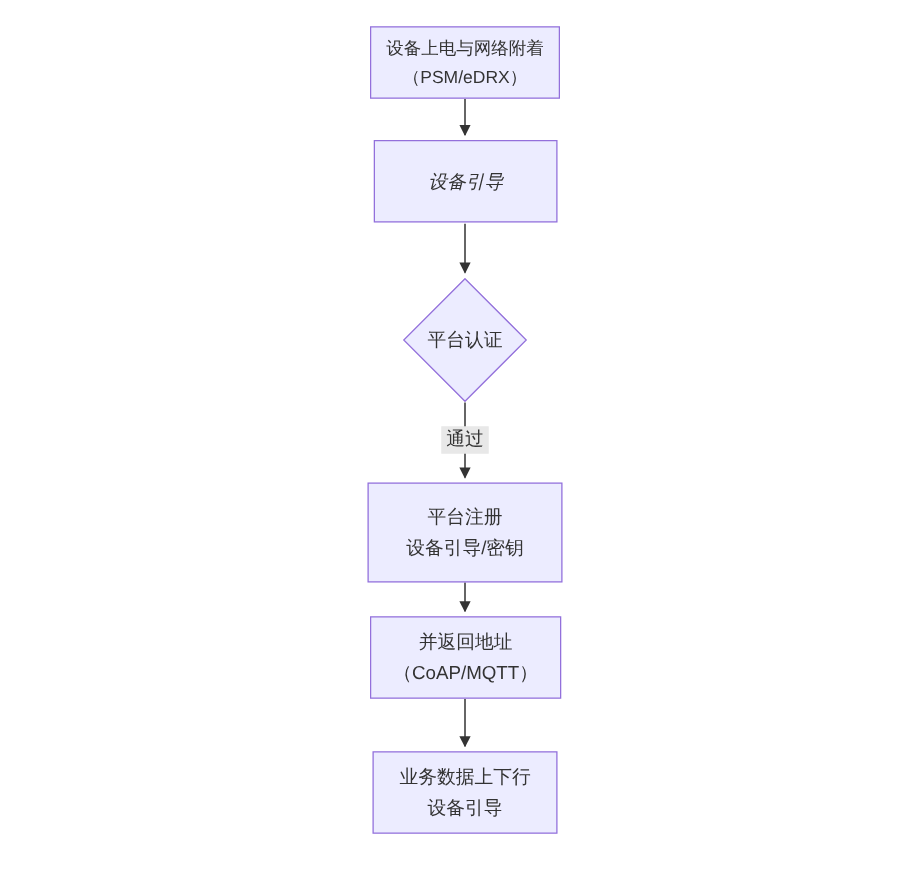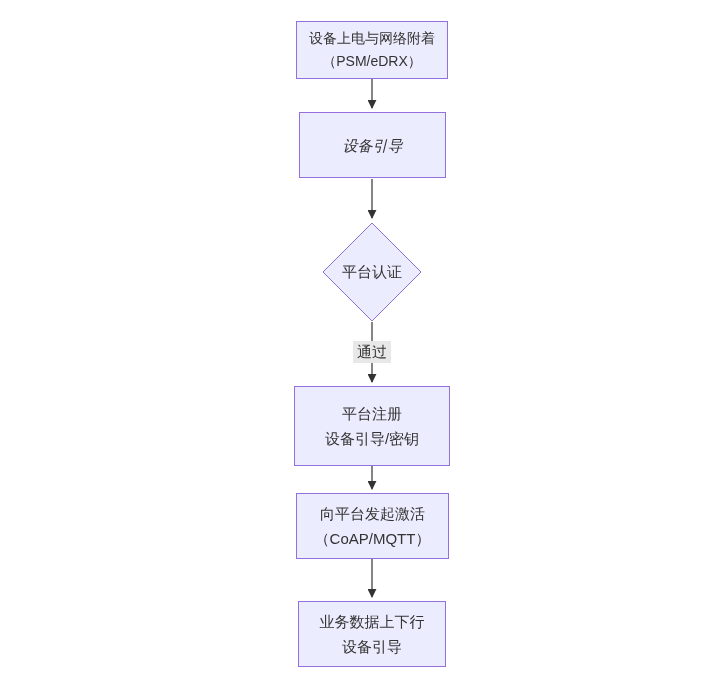--- a/index.html
+++ b/index.html
@@ -105,21 +105,21 @@
   </div>
 
   <div class="edge-label" style="left:372px; top:352px;">通过</div>
 
   <div class="node" style="left:294px; top:386px; width:156px; height:80px;">
     <div>平台注册</div>
     <div>设备引导/密钥</div>
   </div>
 
   <div class="node" style="left:296px; top:493px; width:153px; height:66px;">
-    <div>向平台发起激活</div>
+    <div>并返回地址</div>
     <div>（CoAP/MQTT）</div>
   </div>
 
   <div class="node" style="left:298px; top:601px; width:148px; height:66px;text-align:center;">
     <div>业务数据上下行</div>
     <div>设备引导</div>
   </div>
 
 </div>
 

